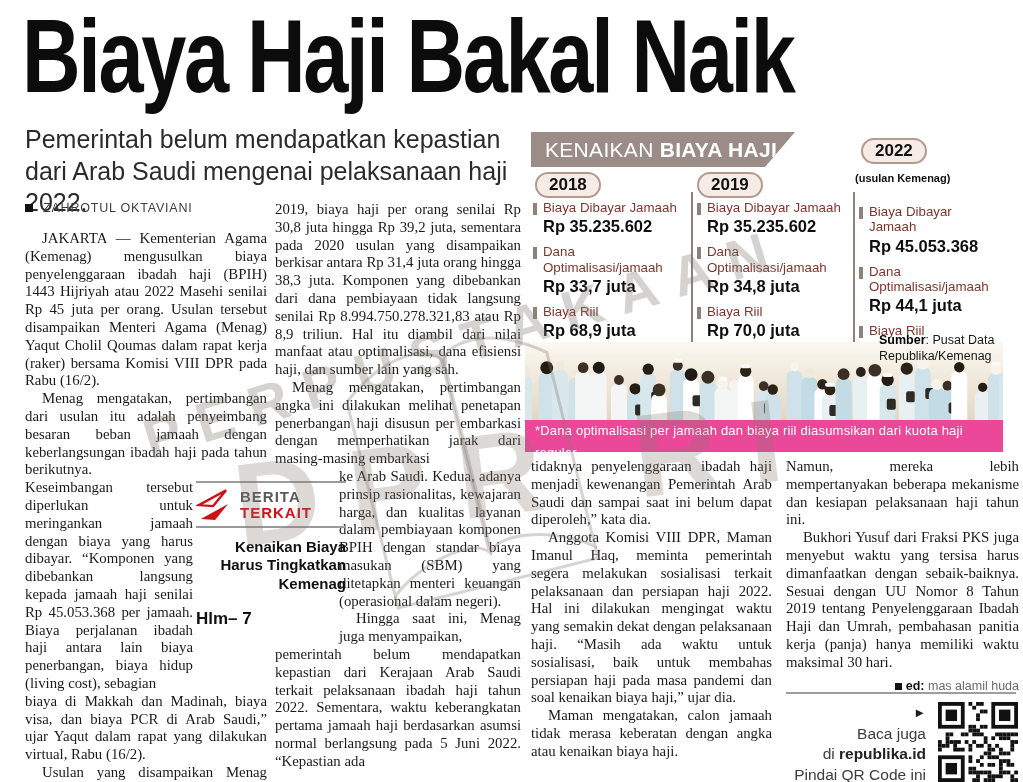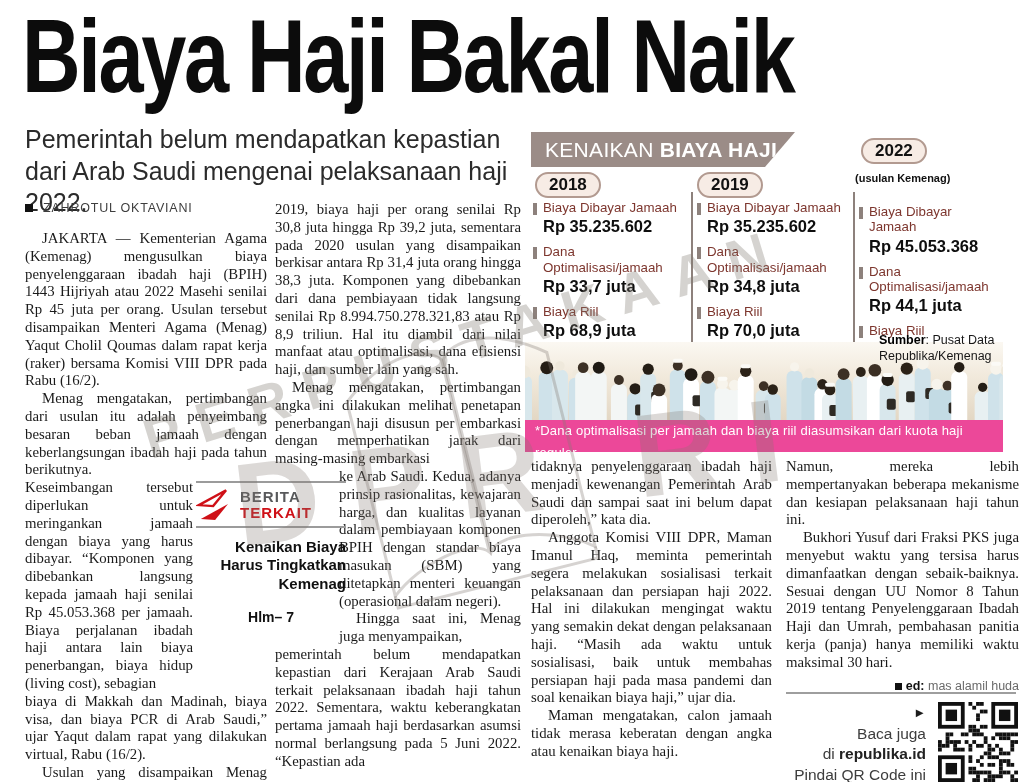--- a/index.html
+++ b/index.html
@@ -30,21 +30,21 @@
   
   .related{position:absolute;left:196px;top:481px;width:150px;z-index:3;background:rgba(255,255,255,.0);
            font-family:"Liberation Sans",sans-serif;}
   .rel-head{border-top:2px solid #9b9b9b;border-bottom:2px solid #9b9b9b;padding:6px 0 5px 0;
             display:flex;align-items:center;}
   .rel-arrow{width:36px;height:32px;flex:none;}
   .rel-kick{margin-left:8px;line-height:1.05;}
   .rel-kick .k1{display:block;font-weight:700;font-size:15px;letter-spacing:1px;color:#58595b;}
   .rel-kick .k2{display:block;font-weight:700;font-size:15px;letter-spacing:1px;color:#cf1017;}
   .rel-title{margin-top:10px;text-align:right;font-weight:700;font-size:15px;line-height:1.22;color:#101010;}
-  .rel-page{margin-top:16px;text-align:center;font-weight:700;font-size:14px;color:#101010;}
+  .rel-page{margin-top:16px;text-align:left;font-weight:700;font-size:17px;color:#101010;}
   
   .info{position:absolute;left:525px;top:130px;width:478px;height:312px;z-index:2;
         font-family:"Liberation Sans",sans-serif;}
   .banner{position:absolute;left:6px;top:2px;width:264px;height:35px;background:#9b8c87;color:#fff;
           font-size:21px;line-height:35px;padding-left:14px;box-sizing:border-box;
           clip-path:polygon(0 0,100% 0,calc(100% - 30px) 100%,0 100%);letter-spacing:.3px;}
   .pill{position:absolute;background:#f7ece5;border:2px solid #b29a90;border-radius:14px;
         font-weight:700;font-size:17px;color:#111;padding:0 12px;line-height:22px;}
   #pill2018{left:10px;top:42px;}
   #pill2019{left:172px;top:42px;}

